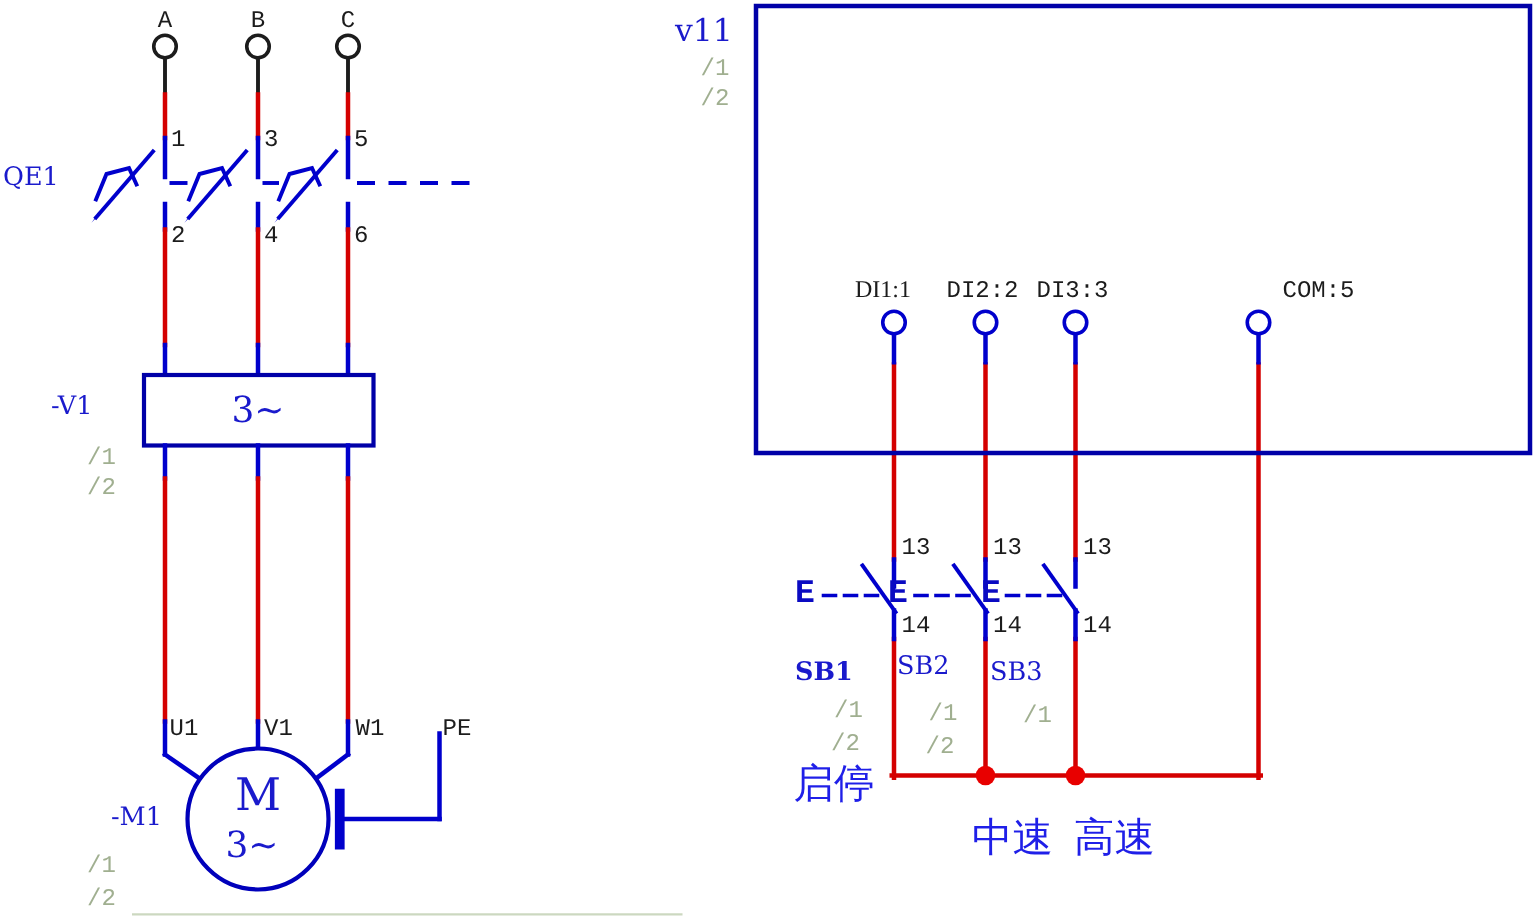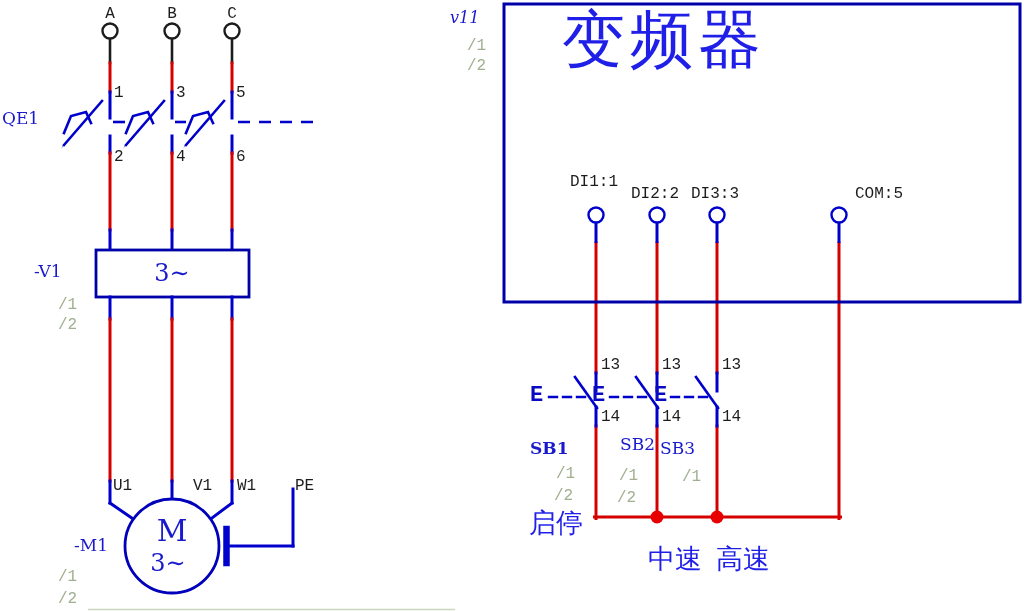--- a/index.html
+++ b/index.html
@@ -146,53 +146,52 @@
   <div class="lbl blk" style="left:236px;top:149px;">6</div>
 
   <div class="lbl blu" style="left:2px;top:110px;">QE1</div>
 
   <div class="lbl blu" style="left:34px;top:263px;">-V1</div>
   <div class="lbl grn" style="left:58px;top:297px;">/1</div>
   <div class="lbl grn" style="left:58px;top:317px;">/2</div>
   <div class="lbl blu ctr" style="left:172px;top:261px;font-size:24px;">3∼</div>
 
   <div class="lbl blk" style="left:113px;top:478px;">U1</div>
-  <div class="lbl blk" style="left:176px;top:478px;margin-left:17px;">V1</div>
+  <div class="lbl blk" style="left:176px;top:478px;">V1</div>
   <div class="lbl blk" style="left:237px;top:478px;">W1</div>
   <div class="lbl blk" style="left:295px;top:478px;">PE</div>
 
   <div class="lbl blu ctr" style="left:172px;top:516px;font-size:30px;">M</div>
   <div class="lbl blu ctr" style="left:168px;top:551px;font-size:24px;">3∼</div>
   <div class="lbl blu" style="left:34px;top:537px;margin-left:40px;">-M1</div>
   <div class="lbl grn" style="left:58px;top:569px;">/1</div>
   <div class="lbl grn" style="left:58px;top:591px;">/2</div>
 
-  <div class="lbl blu" style="left:450px;top:10px;font-size:16px;font-style:italic;">v11</div>
+  <div class="lbl blu" style="left:450px;top:10px;font-size:21px;">v11</div>
   <div class="lbl grn" style="left:467px;top:38px;">/1</div>
   <div class="lbl grn" style="left:467px;top:58px;">/2</div>
-  <div class="lbl title-cn" style="left:562px;top:8px;">变频器</div>
-
-  <div class="lbl blk" style="left:570px;top:174px;">DI1:1</div>
+
+  <div class="lbl blk" style="left:570px;top:186px;font-family:Liberation Serif, serif;">DI1:1</div>
   <div class="lbl blk" style="left:631px;top:186px;">DI2:2</div>
   <div class="lbl blk" style="left:691px;top:186px;">DI3:3</div>
   <div class="lbl blk" style="left:815px;top:186px;margin-left:40px;">COM:5</div>
 
   <div class="lbl blk" style="left:601px;top:357px;">13</div>
   <div class="lbl blk" style="left:662px;top:357px;">13</div>
   <div class="lbl blk" style="left:722px;top:357px;">13</div>
   <div class="lbl blk" style="left:601px;top:409px;">14</div>
   <div class="lbl blk" style="left:662px;top:409px;">14</div>
   <div class="lbl blk" style="left:722px;top:409px;">14</div>
 
   <div class="lbl eact" style="left:530px;top:385px;">E</div>
   <div class="lbl eact" style="left:592px;top:385px;">E</div>
   <div class="lbl eact" style="left:654px;top:385px;">E</div>
 
   <div class="lbl blu" style="left:530px;top:440px;font-weight:bold;">SB1</div>
-  <div class="lbl blu" style="left:598px;top:436px;padding-left:22px;">SB2</div>
+  <div class="lbl blu" style="left:598px;top:436px;">SB2</div>
   <div class="lbl blu" style="left:660px;top:440px;">SB3</div>
 
   <div class="lbl grn" style="left:556px;top:466px;">/1</div>
   <div class="lbl grn" style="left:554px;top:488px;">/2</div>
   <div class="lbl grn" style="left:619px;top:468px;">/1</div>
   <div class="lbl grn" style="left:617px;top:490px;">/2</div>
   <div class="lbl grn" style="left:682px;top:469px;">/1</div>
 
   <div class="lbl cn" style="left:529px;top:484px;">启停</div>
   <div class="lbl cn" style="left:648px;top:520px;text-align:center;">中速</div>

